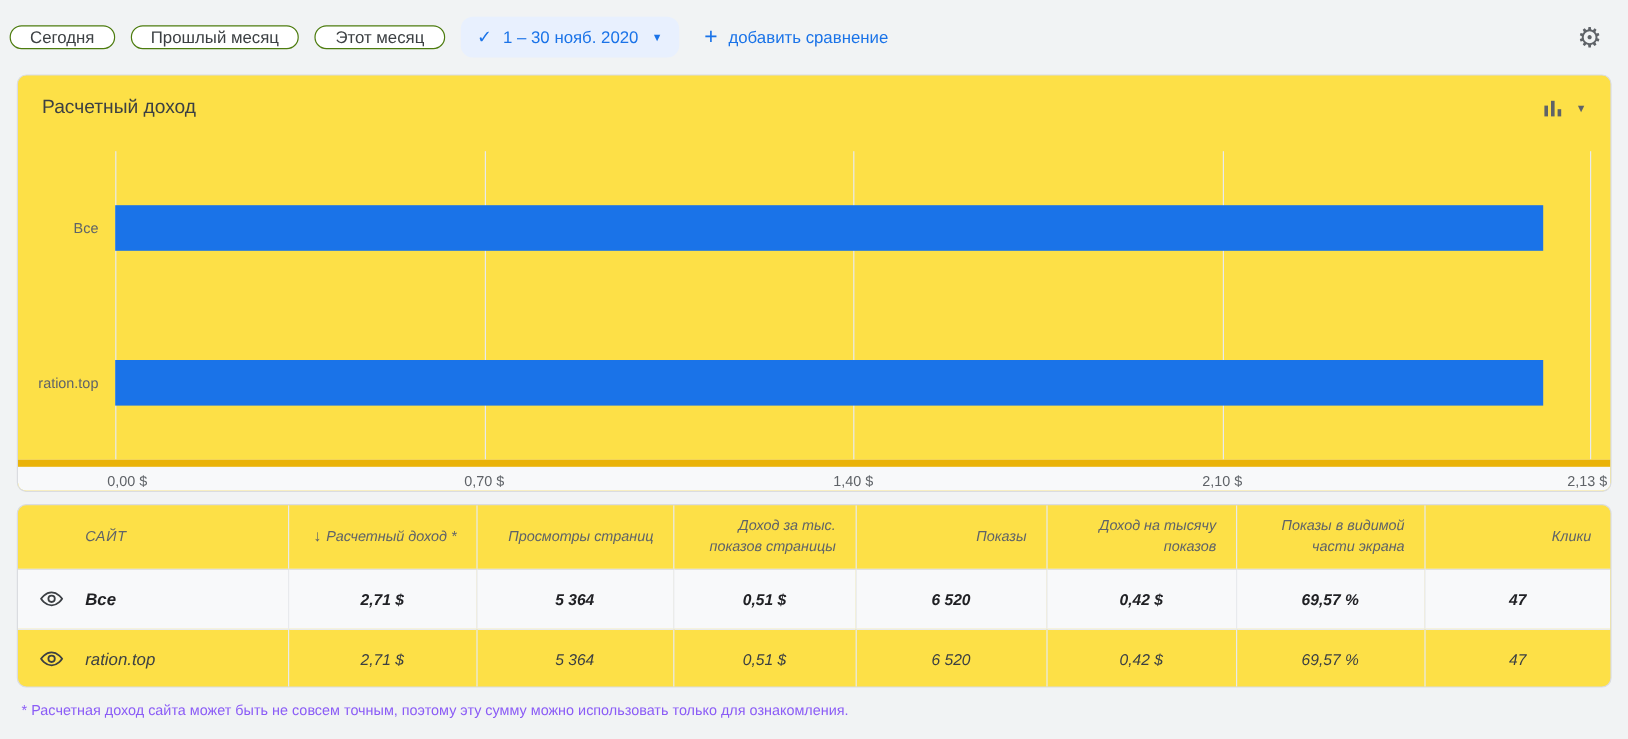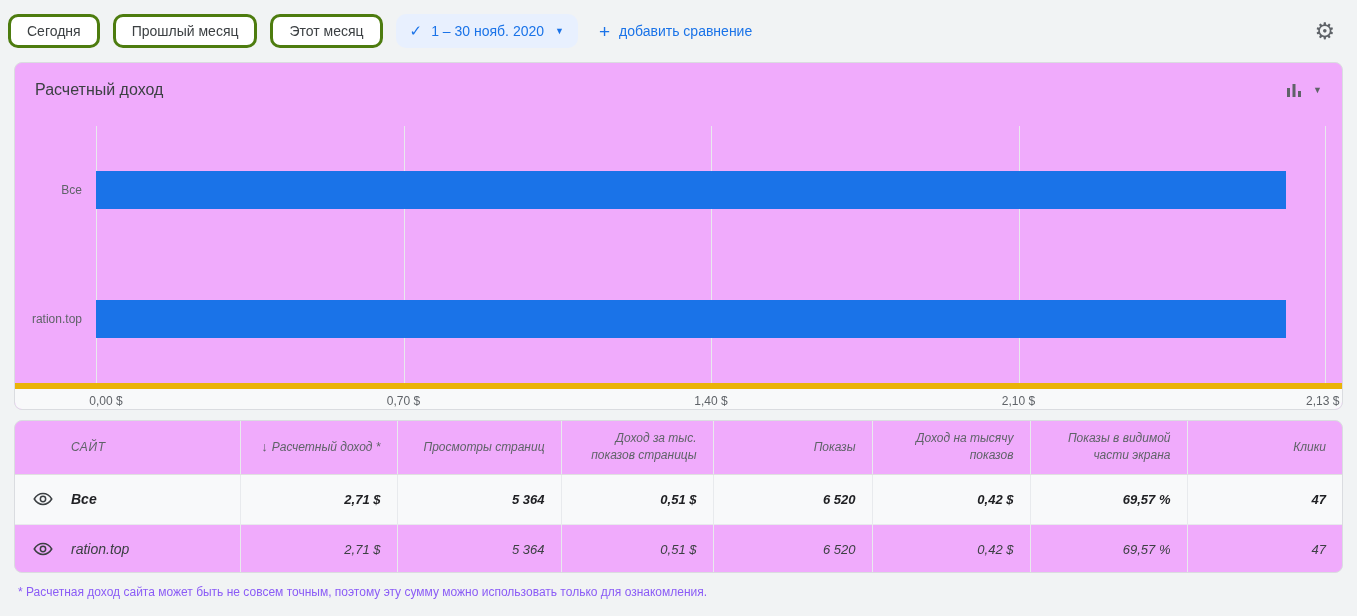--- a/index.html
+++ b/index.html
@@ -12,22 +12,22 @@
     overflow: hidden;
   }
 
   
   .toolbar {
     position: absolute; top: 0; left: 0; right: 0; height: 62px;
     display: flex; align-items: center;
     padding: 0 22px 0 8px; gap: 13px;
   }
   .btn {
-    background: #fff; border: 3px solid #4d7c0f; border-radius: 10px;
-    height: 34px; padding: 0 16px; font-size: 14px; color: #3c4043;
+    background: #fff; border: 1px solid #4d7c0f; border-radius: 10px;
+    height: 20px; padding: 0 16px; font-size: 14px; color: #3c4043;
     display: flex; align-items: center; white-space: nowrap; cursor: pointer;
   }
   .chip {
     background: #e8f0fe; border-radius: 10px; height: 34px;
     padding: 0 14px; display: flex; align-items: center; gap: 9px;
     color: #1a73e8; font-size: 14px; cursor: pointer; white-space: nowrap;
   }
   .chip .check { font-size: 15px; }
   .chip .caret { font-size: 9px; margin-left: 2px; }
   .add-cmp {
@@ -36,21 +36,21 @@
   }
   .add-cmp .plus { font-size: 19px; font-weight: 400; line-height: 1; }
   .gear {
     margin-left: auto; font-size: 23px; color: #5f6368; cursor: pointer;
     line-height: 1;
   }
 
   
   .card {
     position: absolute; left: 14px; right: 14px;
-    background: #f0abfc; border: 1px solid #dadce0; border-radius: 8px;
+    background: #fde047; border: 1px solid #dadce0; border-radius: 8px;
     overflow: hidden;
   }
   .chart-card { top: 62px; height: 348px; }
   .table-card { top: 420px; height: 153px; }
 
   
   .chart-header { display: flex; align-items: center; padding: 18px 20px 0 20px; }
   .chart-title { font-size: 16px; color: #3c4043; }
   .chart-type { margin-left: auto; display: flex; align-items: center; gap: 10px; cursor: pointer; }
   .chart-type .caret { font-size: 9px; color: #5f6368; }
@@ -84,21 +84,21 @@
   
   table { width: 100%; border-collapse: collapse; table-layout: fixed; font-style: italic; }
   th, td { padding: 0 16px; vertical-align: middle; }
   th + th, td + td { border-left: 1px solid #e8eaed; }
   th {
     height: 53px; font-size: 12px; font-weight: 400; color: #5f6368;
     text-align: right; border-bottom: 1px solid #e0e0e0; line-height: 1.4;
     cursor: pointer;
   }
   th.site-col { text-align: left; padding-left: 56px; letter-spacing: .6px; }
-  td { height: 50px; font-size: 13px; text-align: right; color: #3c4043; }
+  td { height: 50px; font-size: 13px; text-align: center; color: #3c4043; }
   td.site-td { text-align: left; padding-left: 18px; }
   tr.total-row { background: #f8f9fa; }
   tr.total-row td { font-weight: 700; color: #202124; }
   tr.data-row + tr.data-row td { border-top: 1px solid #e8eaed; }
   .site-cell { display: flex; align-items: center; gap: 18px; font-size: 14px; }
   .eye { width: 20px; height: 20px; flex: 0 0 auto; cursor: pointer; }
   .sort-arrow { font-size: 13px; margin-right: 4px; color: #5f6368; }
 
   
   .footnote {

